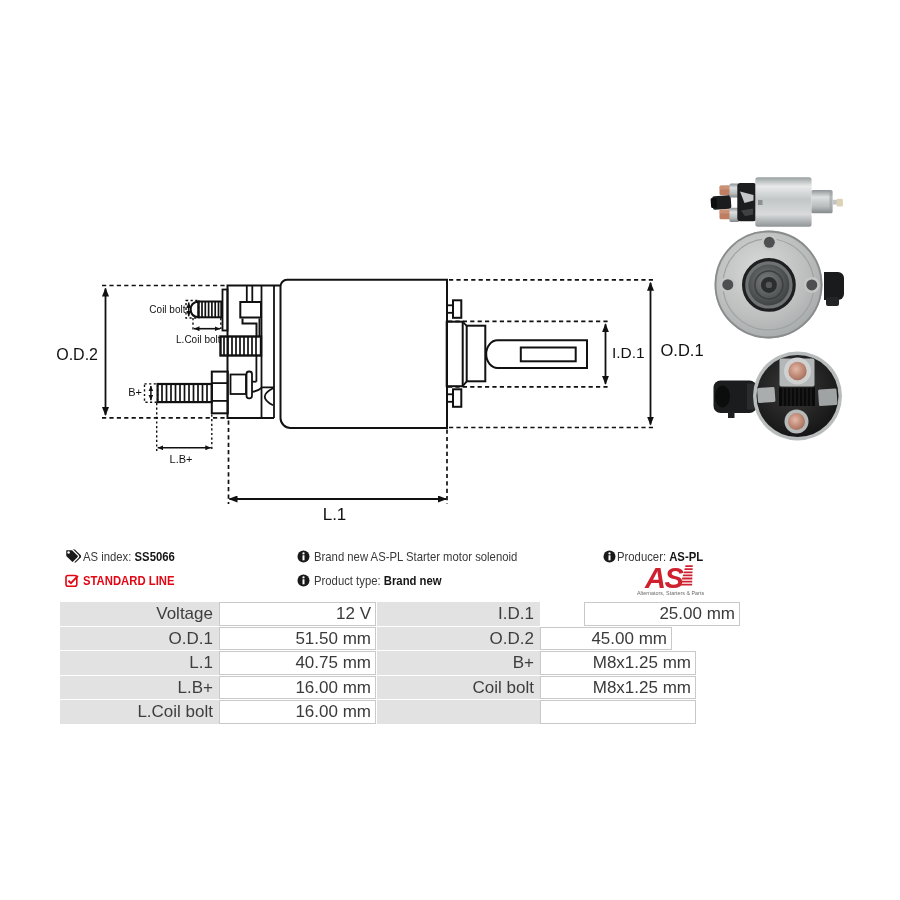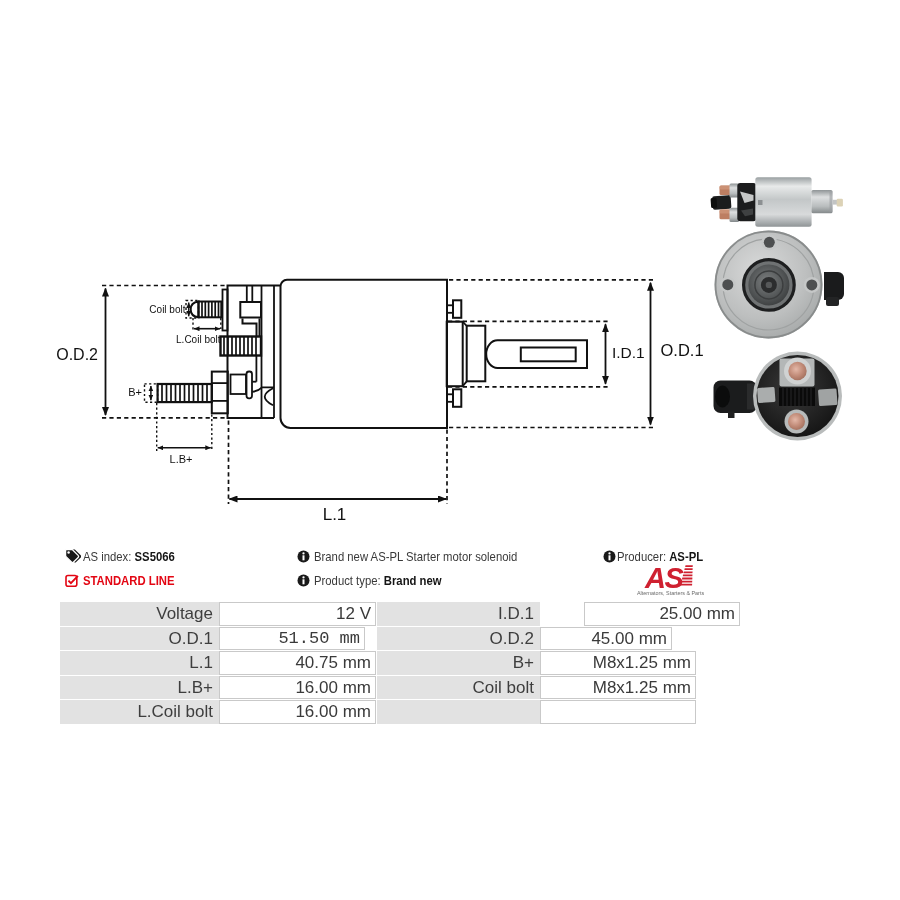--- a/index.html
+++ b/index.html
@@ -302,21 +302,21 @@
   </g>
   <text x="3" y="31.5" font-size="5.4" fill="#6a6a6a" font-family="Liberation Sans,sans-serif">Alternators, Starters &amp; Parts</text>
 </svg>
 
 <div class="cell lab" style="left:60px;top:602px;width:159px;height:23.5px;line-height:23.5px;">Voltage</div>
 <div class="cell val" style="left:219px;top:602px;width:157px;height:23.5px;line-height:21.5px;">12 V</div>
 <div class="cell lab" style="left:377px;top:602px;width:163px;height:23.5px;line-height:23.5px;">I.D.1</div>
 <div class="cell val" style="left:540px;top:602px;width:156px;height:23.5px;line-height:21.5px;margin-left:44px;">25.00 mm</div>
 
 <div class="cell lab" style="left:60px;top:626.5px;width:159px;height:23.5px;line-height:23.5px;">O.D.1</div>
-<div class="cell val" style="left:219px;top:626.5px;width:146px;height:23.5px;line-height:21.5px;font-family:Liberation Mono, monospace;">51.50 mm</div>
+<div class="cell val" style="left:219px;top:626.5px;width:157px;height:23.5px;line-height:21.5px;">51.50 mm</div>
 <div class="cell lab" style="left:377px;top:626.5px;width:163px;height:23.5px;line-height:23.5px;">O.D.2</div>
 <div class="cell val" style="left:540px;top:626.5px;width:132px;height:23.5px;line-height:21.5px;">45.00 mm</div>
 
 <div class="cell lab" style="left:60px;top:651px;width:159px;height:23.5px;line-height:23.5px;">L.1</div>
 <div class="cell val" style="left:219px;top:651px;width:157px;height:23.5px;line-height:21.5px;">40.75 mm</div>
 <div class="cell lab" style="left:377px;top:651px;width:163px;height:23.5px;line-height:23.5px;">B+</div>
 <div class="cell val" style="left:540px;top:651px;width:156px;height:23.5px;line-height:21.5px;">M8x1.25 mm</div>
 
 <div class="cell lab" style="left:60px;top:675.5px;width:159px;height:23.5px;line-height:23.5px;">L.B+</div>
 <div class="cell val" style="left:219px;top:675.5px;width:157px;height:23.5px;line-height:21.5px;">16.00 mm</div>

